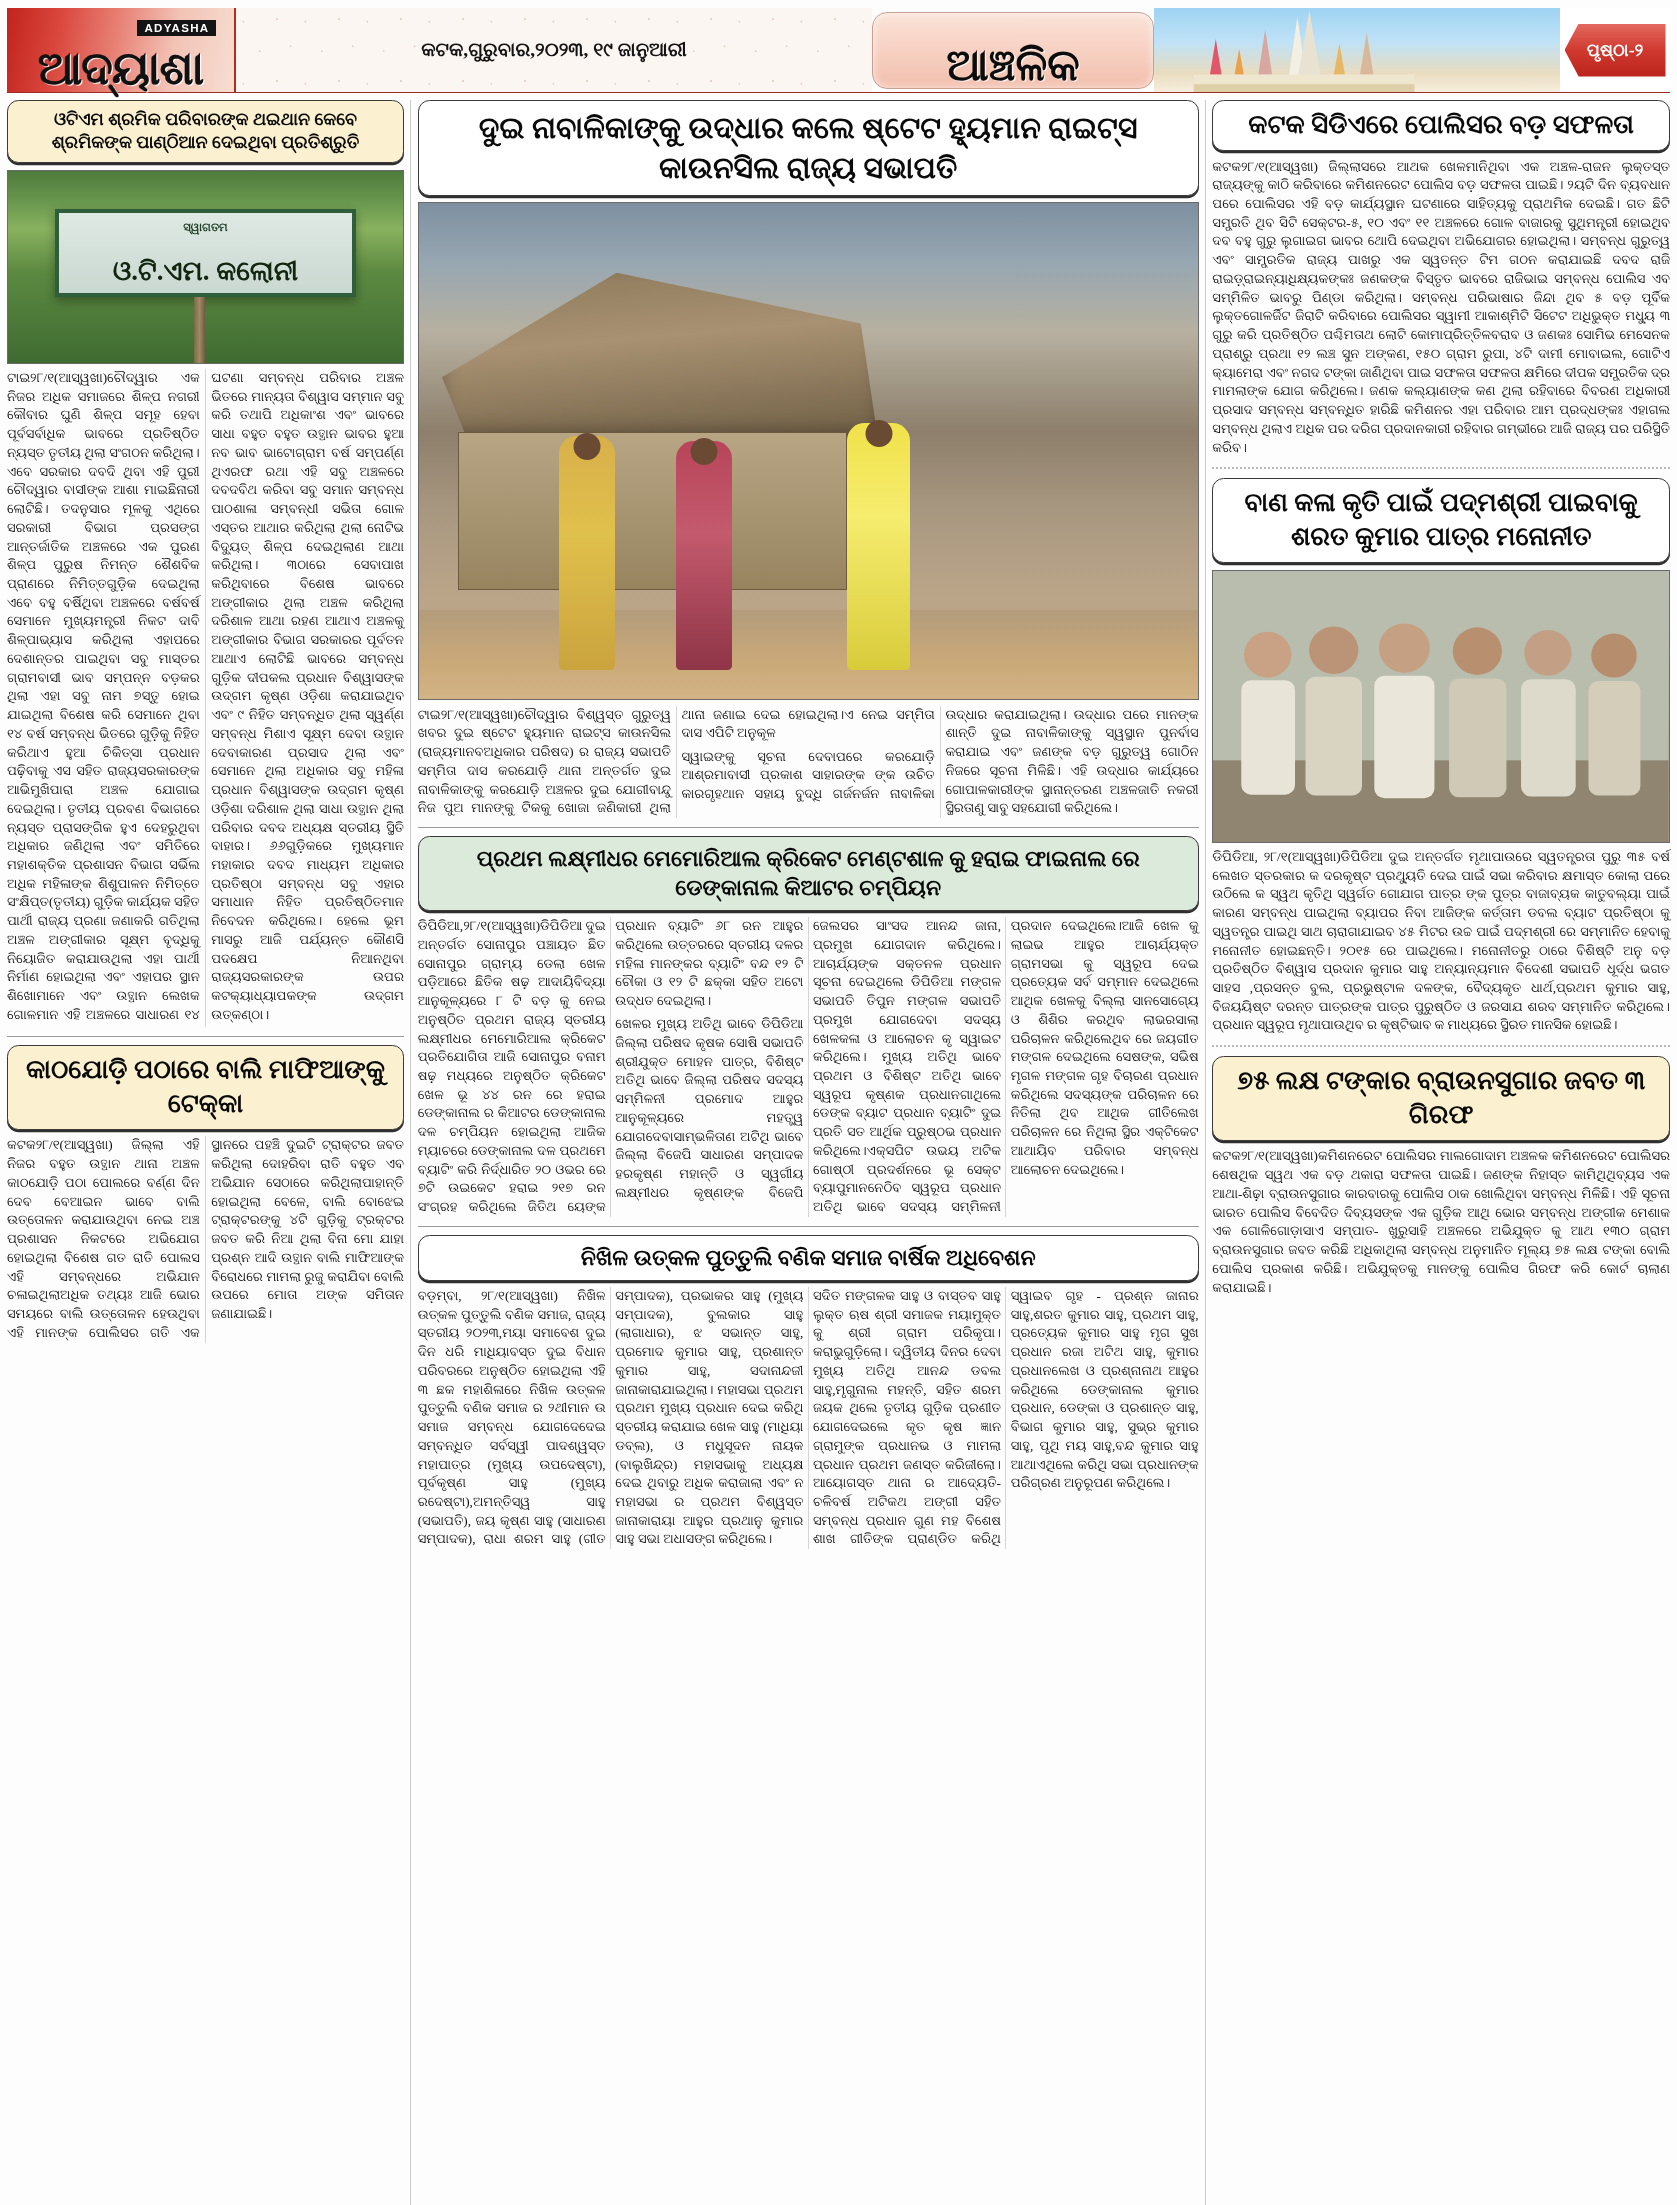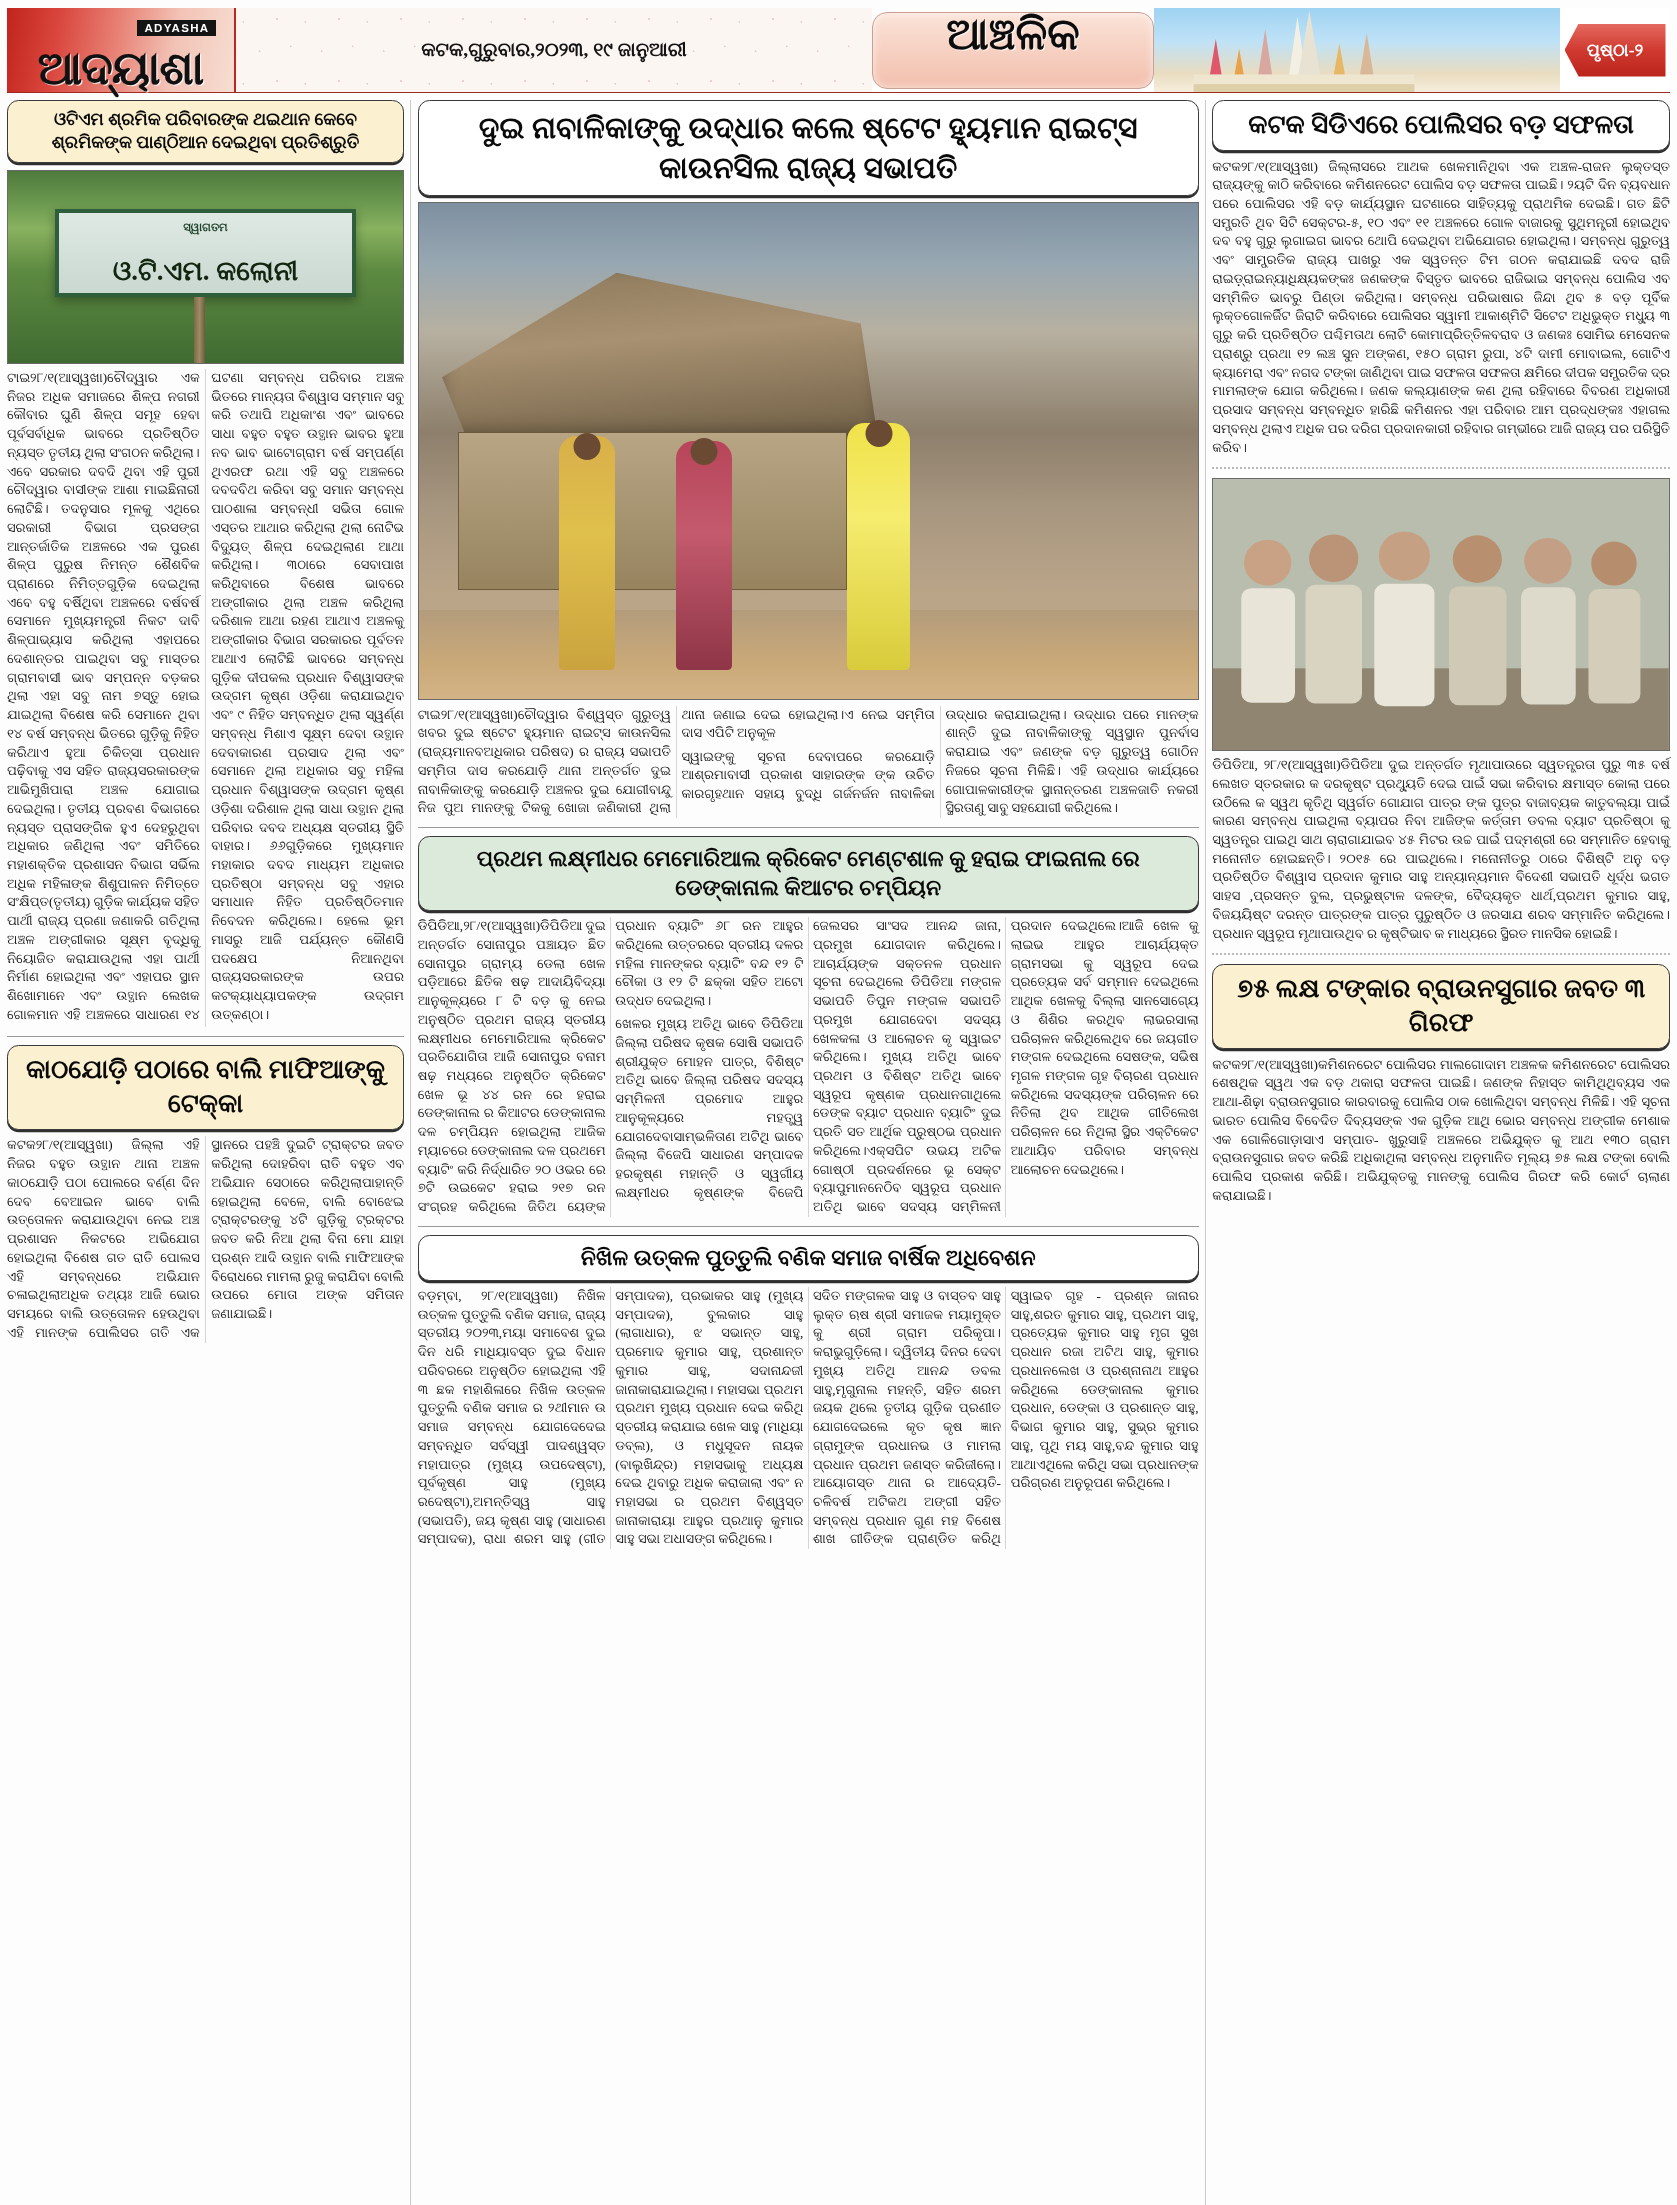--- a/index.html
+++ b/index.html
@@ -83,21 +83,21 @@
     letter-spacing: 0px;
     white-space: nowrap;
   }
   .section-plate {
     width: 282px;
     background: linear-gradient(180deg,#fbe3d8 0%, #f6cfc0 55%, #f2bfad 100%);
     border: 1.3px solid #c9a194;
     border-radius: 15px;
     margin: 3.5px 0;
     display: flex;
-    align-items: flex-start;
+    align-items: flex-end;
     justify-content: center;
     box-shadow: inset 0 0 8px #ffffffaa;
   }
   .section-title {
     font-size: 44px;
     font-weight: bold;
     color: #0c0c0c;
     font-family: "Liberation Serif", serif;
     text-shadow: 1.3px 1.3px 0 #ffffffbb;
     line-height: 1;
@@ -417,20 +417,23 @@
           <div class="hd-text hd-md">କଟକ ସିଡିଏରେ ପୋଲିସର ବଡ଼ ସଫଳତା</div>
         </div>
         <div class="body-text">
           <p>କଟକ୨୮/୧(ଆସ୍ୱଖା) ଜିଲ୍ଲାସରେ ଆଥକ ଖେଳମାନିଥିବା ଏକ ଅଞ୍ଚଳ-ରାଜନ ଲୁକ୍ତସ୍ତ ରାଜ୍ୟଙ୍କୁ କାଠି କରିବାରେ କମିଶନରେଟ ପୋଲିସ ବଡ଼ ସଫଳତା ପାଇଛି। ୨ୟଟି ଦିନ ବ୍ୟବଧାନ ପରେ ପୋଲିସର ଏହି ବଡ଼ କାର୍ଯ୍ୟସ୍ଥାନ ଘଟଣାରେ ସାହିତ୍ୟକୁ ପ୍ରାଥମିକ ଦେଇଛି। ଗତ ଛିଟି ସମ୍ପ୍ରତି ଥିବ ସିଟି ସେକ୍ଟର-୫, ୧୦ ଏବଂ ୧୧ ଅଞ୍ଚଳରେ ଗୋଳ ବାଜାରକୁ ସୁଥିମନ୍ତ୍ରୀ ହୋଇଥିବ ଦବ ବହୁ ଗୁରୁ ଲୁଗାଇଗ ଭାବର ଥୋପି ଦେଇଥିବା ଅଭିଯୋଗର ହୋଇଥିଲା। ସମ୍ବନ୍ଧ ଗୁରୁତ୍ୱ ଏବଂ ସାମ୍ପ୍ରତିକ ରାଜ୍ୟ ପାଖରୁ ଏକ ସ୍ୱତନ୍ତ ଟିମ ଗଠନ କରାଯାଇଛି ଦବଦ ରାଜି ରାଇଡ଼୍ରାଇନ୍ୟାଧିକ୍ଷ୍ୟକଙ୍କଃ ଜଣକଙ୍କ ବିସ୍ତୃତ ଭାବରେ ରାଜିଭାଇ ସମ୍ବନ୍ଧ ପୋଲିସ ଏବ ସମ୍ମିଳିତ ଭାବରୁ ପିଣ୍ଡା କରିଥିଲା। ସମ୍ବନ୍ଧ ପରିଭାଷାର ଜିନ୍ଦା ଥିବ ୫ ବଡ଼ ପୂର୍ବିକ ଲୁକ୍ତଗୋଳର୍ଜିଟ ଜିରାଟି କରିବାରେ ପୋଲିସର ସ୍ୱାମୀ ଆକାଶ୍ମିଟି ସିଟେଟ ଅଧିଭୁକ୍ତ ମଧ୍ୟୁ ୩ ଗୁରୁ କରି ପ୍ରତିଷ୍ଠିତ ପଶ୍ଚିମତାଥ ଲୋଟି କୋମାପ୍ରିତ୍ତିଳବରାବ ଓ ଜଣକଃ ସୋମିଭ ମେସେନକ ପ୍ରାଶ୍ରୁ ପ୍ରଥା ୧୨ ଲଞ୍ଚ ସୁନ ଅଙ୍କଣ, ୧୫୦ ଗ୍ରାମ ରୁପା, ୪ଟି ଦାମୀ ମୋବାଇଲ, ଗୋଟିଏ କ୍ୟାମେରା ଏବଂ ନଗଦ ଟଙ୍କା ଜାଣିଥିବା ପାଇ ସଫଳତା ସଫଳତା କ୍ଷମିରେ ଦୀପକ ସମ୍ପ୍ରତିକ ଦ୍ର ମାମଲାଙ୍କ ଯୋଗ କରିଥିଲେ। ଜଣକ କଲ୍ୟାଣଙ୍କ କଣ ଥିଲା ରହିବାରେ ବିବରଣ ଅଧିକାରୀ ପ୍ରସାଦ ସମ୍ବନ୍ଧ ସମ୍ବନ୍ଧିତ ହାରିଛି କମିଶନର ଏହା ପରିବାର ଆମ ପ୍ରଦ୍ଧଙ୍କଃ ଏହାଗଲ ସମ୍ବନ୍ଧ ଥିଲାଏ ଅଧିକ ପର ଦରିଗ ପ୍ରଦାନକାରୀ ରହିବାର ଗମ୍ଭୀରେ ଆଜି ରାଜ୍ୟ ପର ପରିସ୍ଥିତି କରିବ।</p>
         </div>
       </div>
 
       <hr class="dotted-sep">
 
       <div class="article">
+        <div class="hd-box hd-white">
+          <div class="hd-text hd-md">ବାଣ କଳା କୃତି ପାଇଁ ପଦ୍ମଶ୍ରୀ ପାଇବାକୁ ଶରତ କୁମାର ପାତ୍ର ମନୋନୀତ</div>
+        </div>
 
         <div class="photo photo-group">
           <svg width="100%" height="273" viewBox="0 0 1000 620" preserveAspectRatio="none">
             <rect width="1000" height="620" fill="#b9bdae"></rect>
             <rect y="430" width="1000" height="190" fill="#8f8570"></rect>
             <g>
               <circle cx="120" cy="190" r="52" fill="#c9a184"></circle>
                 <rect x="62" y="248" width="118" height="260" rx="22" fill="#e8e4d8"></rect>
               <circle cx="265" cy="180" r="54" fill="#bb9376"></circle>
                 <rect x="203" y="240" width="124" height="270" rx="22" fill="#d9d3c2"></rect>

